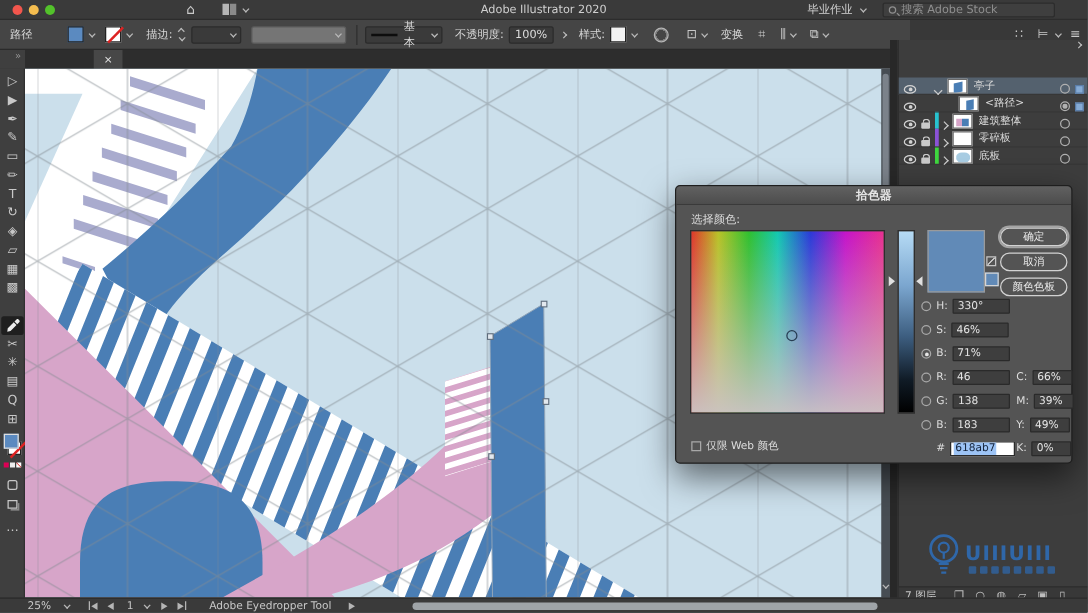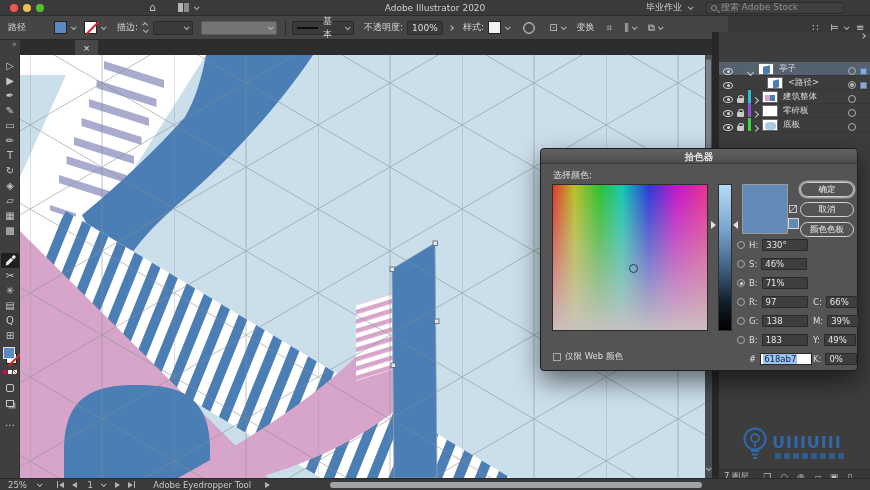--- a/index.html
+++ b/index.html
@@ -356,21 +356,21 @@
         <span class="fbox">46%</span>
     </div>
     <div class="frow" style="left:196px;top:128px">
       <span class="radio on"></span>
       <span>B:</span>
         <span class="fbox">71%</span>
     </div>
     <div class="frow" style="left:196px;top:147px">
       <span class="radio"></span>
       <span>R:</span>
-        <span class="fbox">97</span>
+        <span class="fbox">46</span>
     </div>
     <div class="frow" style="left:196px;top:166px">
       <span class="radio"></span>
       <span>G:</span>
         <span class="fbox">138</span>
     </div>
     <div class="frow" style="left:196px;top:185px">
       <span class="radio"></span>
       <span>B:</span>
         <span class="fbox">183</span>
@@ -467,21 +467,21 @@
       <span class="pico" style="margin-left:14px">❐</span>
       <span class="pico">○</span>
       <span class="pico">◍</span>
       <span class="pico">▱</span>
       <span class="pico">▣</span>
       <span class="pico">▯</span>
     </div>
   </div>
 
   <div class="abs statusbar row">
-    <span style="margin-left:8px">25%</span>
+    <span style="margin-left:22px">25%</span>
     <span class="chv sm" style="margin-left:10px"></span>
     <span class="bar1" style="margin-left:16px"></span>
       <span class="tri l" style="margin-left:1px"></span>
     <span class="tri l" style="margin-left:8px"></span>
     <span style="margin-left:10px">1</span>
     <span class="chv sm" style="margin-left:8px"></span>
     <span class="tri r" style="margin-left:10px"></span>
     <span class="tri r" style="margin-left:8px"></span>
       <span class="bar1" style="margin-left:1px"></span>
     <span style="margin-left:18px">Adobe Eyedropper Tool</span>

